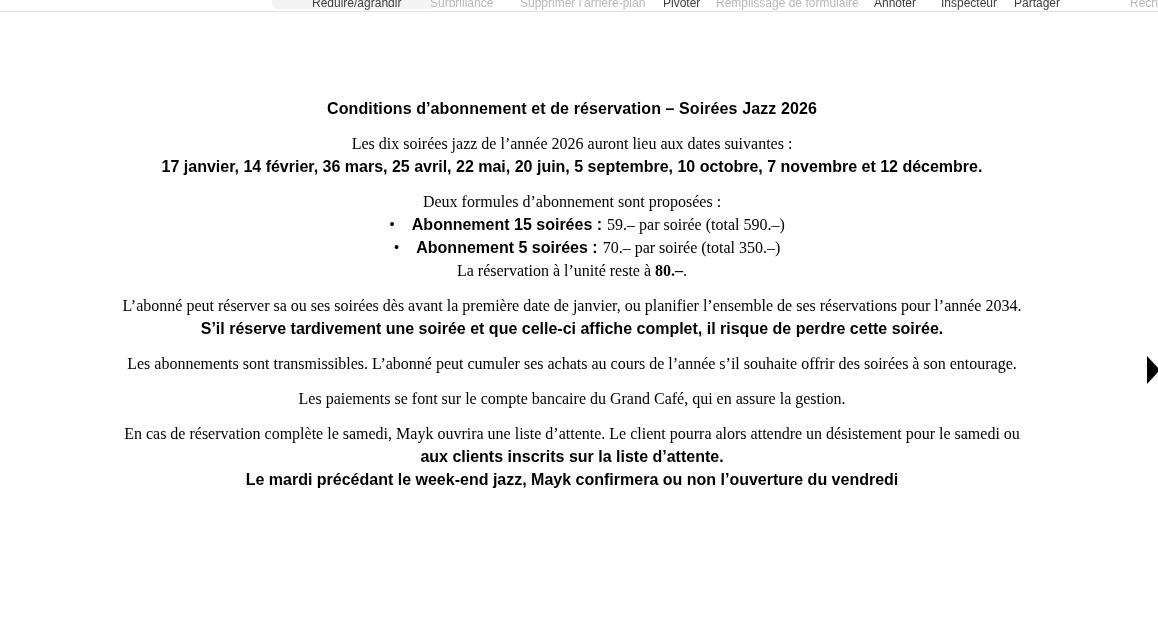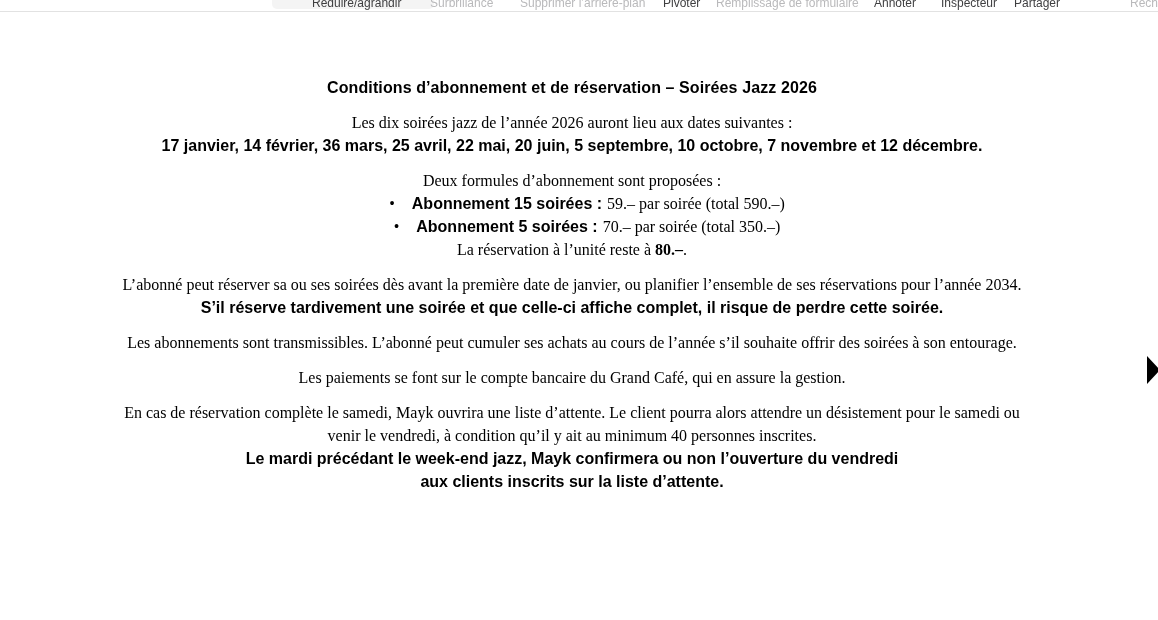--- a/index.html
+++ b/index.html
@@ -37,21 +37,21 @@
     white-space: nowrap;
     color: #3e3e40;
   }
   .tb-item.disabled { color: #b9b9bb; }
 
   
   .document {
     position: absolute;
     top: 13px; left: 60px;
     width: 1024px;
-    padding-top: 63px;
+    padding-top: 84px;
     color: #000000;
     text-align: center;
   }
   .para { margin-top: 12px; }
   .para.first { margin-top: 0; }
   .line {
     font-size: 16px;
     line-height: 23px;
     white-space: nowrap;
   }
@@ -123,20 +123,19 @@
   <div class="para">
     <div class="line serif">Les abonnements sont transmissibles. L’abonné peut cumuler ses achats au cours de l’année s’il souhaite offrir des soirées à son entourage.</div>
   </div>
 
   <div class="para">
     <div class="line serif">Les paiements se font sur le compte bancaire du Grand Café, qui en assure la gestion.</div>
   </div>
 
   <div class="para">
     <div class="line serif">En cas de réservation complète le samedi, Mayk ouvrira une liste d’attente. Le client pourra alors attendre un désistement pour le samedi ou</div>
-    <div class="line serif">venir le vendredi, à condition qu’il y ait au minimum 40 personnes inscrites.</div>
+    <div class="line bsans">aux clients inscrits sur la liste d’attente.</div>
     <div class="line bsans">Le mardi précédant le week-end jazz, Mayk confirmera ou non l’ouverture du vendredi</div>
-    <div class="line bsans">aux clients inscrits sur la liste d’attente.</div>
   </div>
 
 </div>
 
 <div class="edge-arrow"></div>
 
 </body></html>

